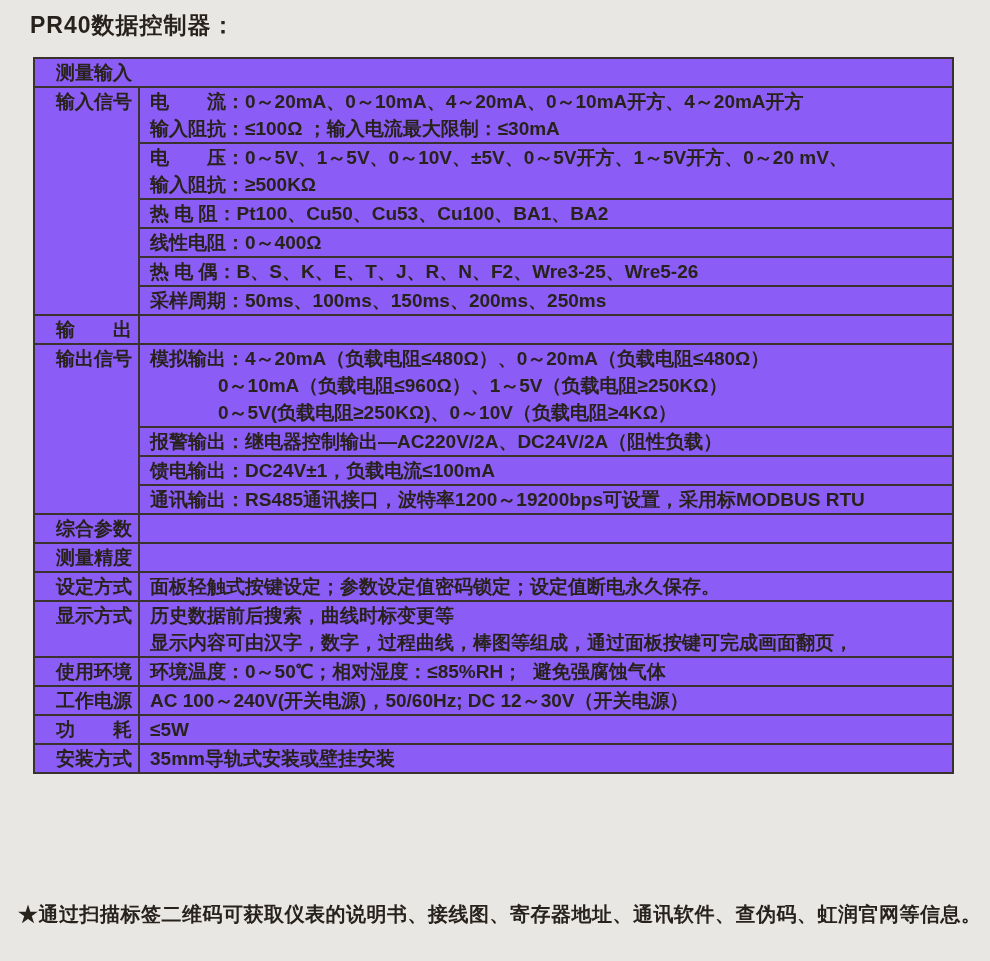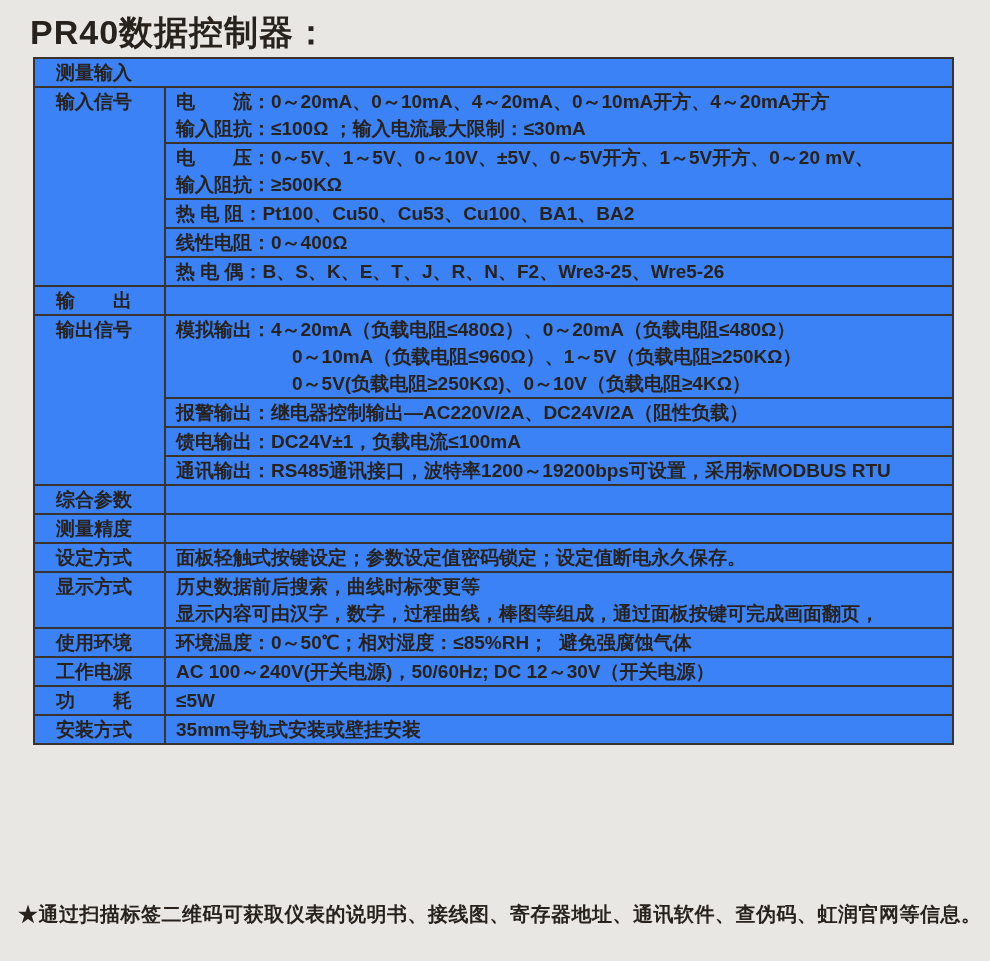--- a/index.html
+++ b/index.html
@@ -7,49 +7,49 @@
     width: 990px; height: 961px;
     background: #e9e7e4;
     font-family: "Liberation Sans", sans-serif;
     font-weight: bold;
     color: #28221d;
   }
   .page { position: relative; width: 990px; height: 961px; overflow: hidden; }
 
   .title {
     position: absolute; left: 30px; top: 10px;
-    font-size: 34px; letter-spacing: 1px; white-space: pre;
+    font-size: 23px; letter-spacing: 1px; white-space: pre;
   }
 
   .tbl {
     position: absolute; left: 33px; top: 57px; width: 921px;
     border: 2px solid #3a332d;
-    background: #3b82f6;
+    background: #8b5cf6;
   }
   .row { display: flex; border-top: 2px solid #3a332d; }
   .row:first-child { border-top: none; }
 
   .label-cell {
-    width: 131px; flex: none;
+    width: 105px; flex: none;
     border-right: 2px solid #3a332d;
     padding-left: 21px;
     font-size: 19px; line-height: 27px;
     white-space: pre;
   }
   .row.full .label-cell { width: 100%; border-right: none; }
 
   .content-cell { flex: 1; min-width: 0; }
   .group { border-top: 2px solid #3a332d; }
   .group:first-child { border-top: none; }
 
   .line {
     font-size: 19px; line-height: 27px; height: 27px;
     padding-left: 10px; white-space: pre; overflow: hidden;
   }
-  .line.indent { padding-left: 78px; margin-left: 48px; }
+  .line.indent { padding-left: 78px; }
 
   .footer-note {
     position: absolute; left: 18px; top: 901px;
     font-size: 20px; white-space: pre; letter-spacing: 0.5px;
   }
 </style>
 </head>
 <body>
 
 <div class="page">
@@ -74,20 +74,23 @@
           <div class="line">输入阻抗：≥500KΩ</div>
         </div>
         <div class="group">
           <div class="line">热 电 阻：Pt100、Cu50、Cu53、Cu100、BA1、BA2</div>
         </div>
         <div class="group">
           <div class="line">线性电阻：0～400Ω</div>
         </div>
         <div class="group">
           <div class="line">热 电 偶：B、S、K、E、T、J、R、N、F2、Wre3-25、Wre5-26</div>
+        </div>
+        <div class="group">
+          <div class="line">采样周期：50ms、100ms、150ms、200ms、250ms</div>
         </div>
       </div>
     </div>
 
     <div class="row">
       <div class="label-cell">输　　出</div>
       <div class="content-cell"></div>
     </div>
 
     <div class="row">

